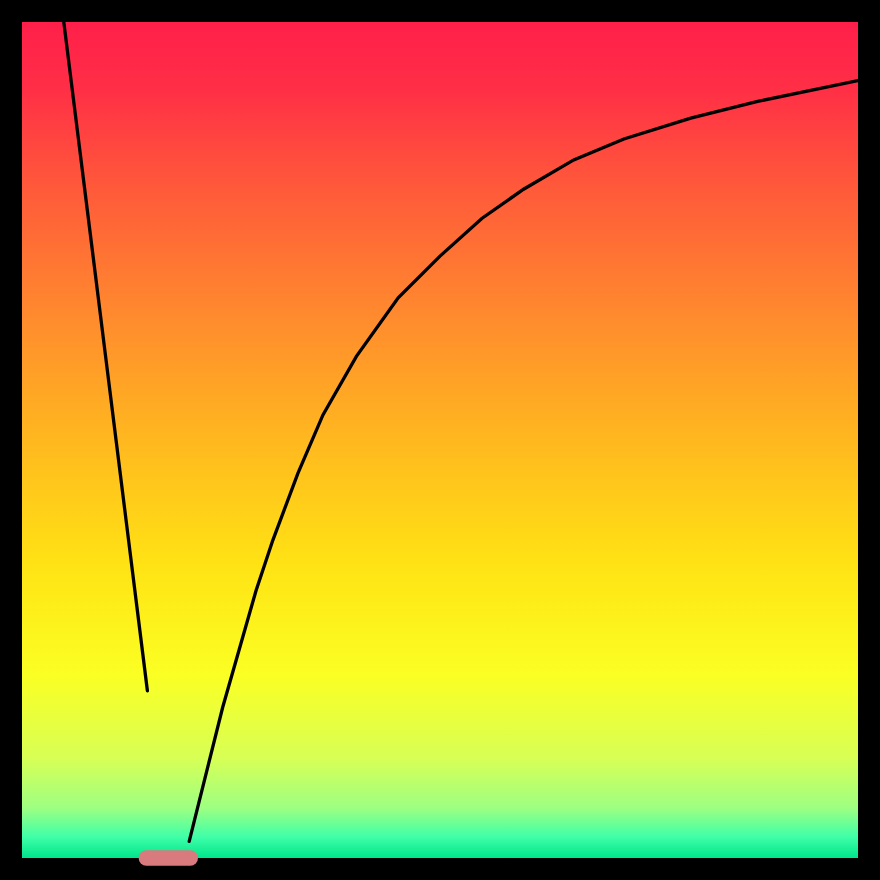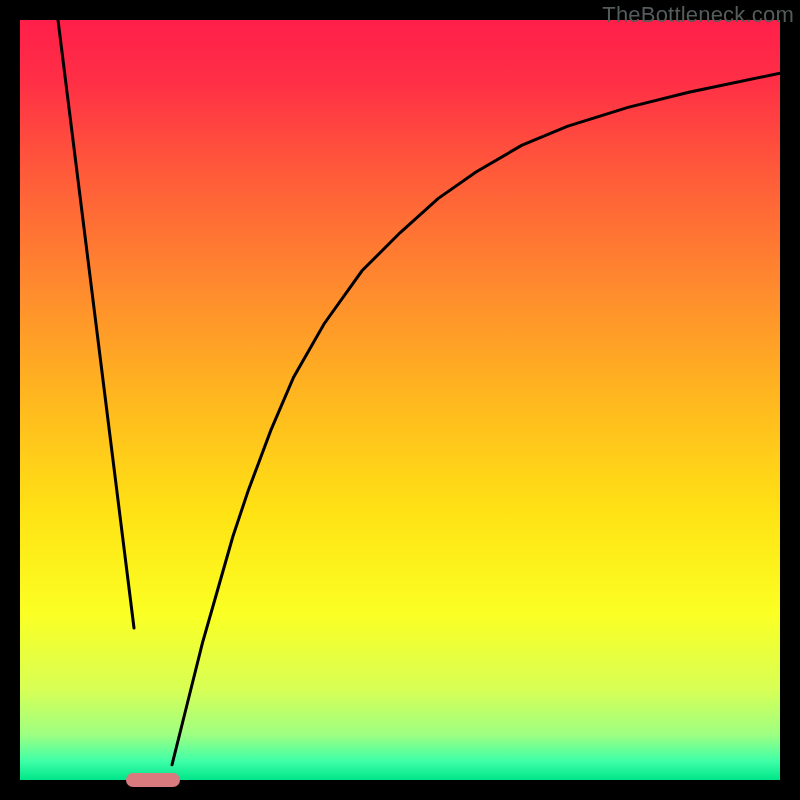--- a/index.html
+++ b/index.html
@@ -82,15 +82,14 @@
 
     <svg class="curve-svg" viewBox="0 0 760 760" preserveAspectRatio="none">
       <path id="left-path" fill="none" stroke-width="3" stroke-linecap="round" d="M38.00 0.00 L47.50 76.00 L57.00 152.00 L66.50 228.00 L76.00 304.00 L85.50 380.00 L95.00 456.00 L104.50 532.00 L114.00 608.00" stroke="#000000"></path>
       <path id="right-path" fill="none" stroke-width="3" stroke-linecap="round" d="M152.00 744.80 L167.20 684.00 L182.40 623.20 L197.60 570.00 L212.80 516.80 L228.00 471.20 L250.80 410.40 L273.60 357.20 L304.00 304.00 L342.00 250.80 L380.00 212.80 L418.00 178.60 L456.00 152.00 L501.60 125.40 L547.20 106.40 L608.00 87.40 L668.80 72.20 L760.00 53.20" stroke="#000000"></path>
     </svg>
 
     <div id="marker" class="marker" style="left: 106.4px; width: 53.2px; bottom: -7px; background: rgb(217, 122, 126);"></div>
 
   </div>
 
-  <div class="watermark">TheBottleneck.com</div>
 
 </div>
 
 </body></html>

